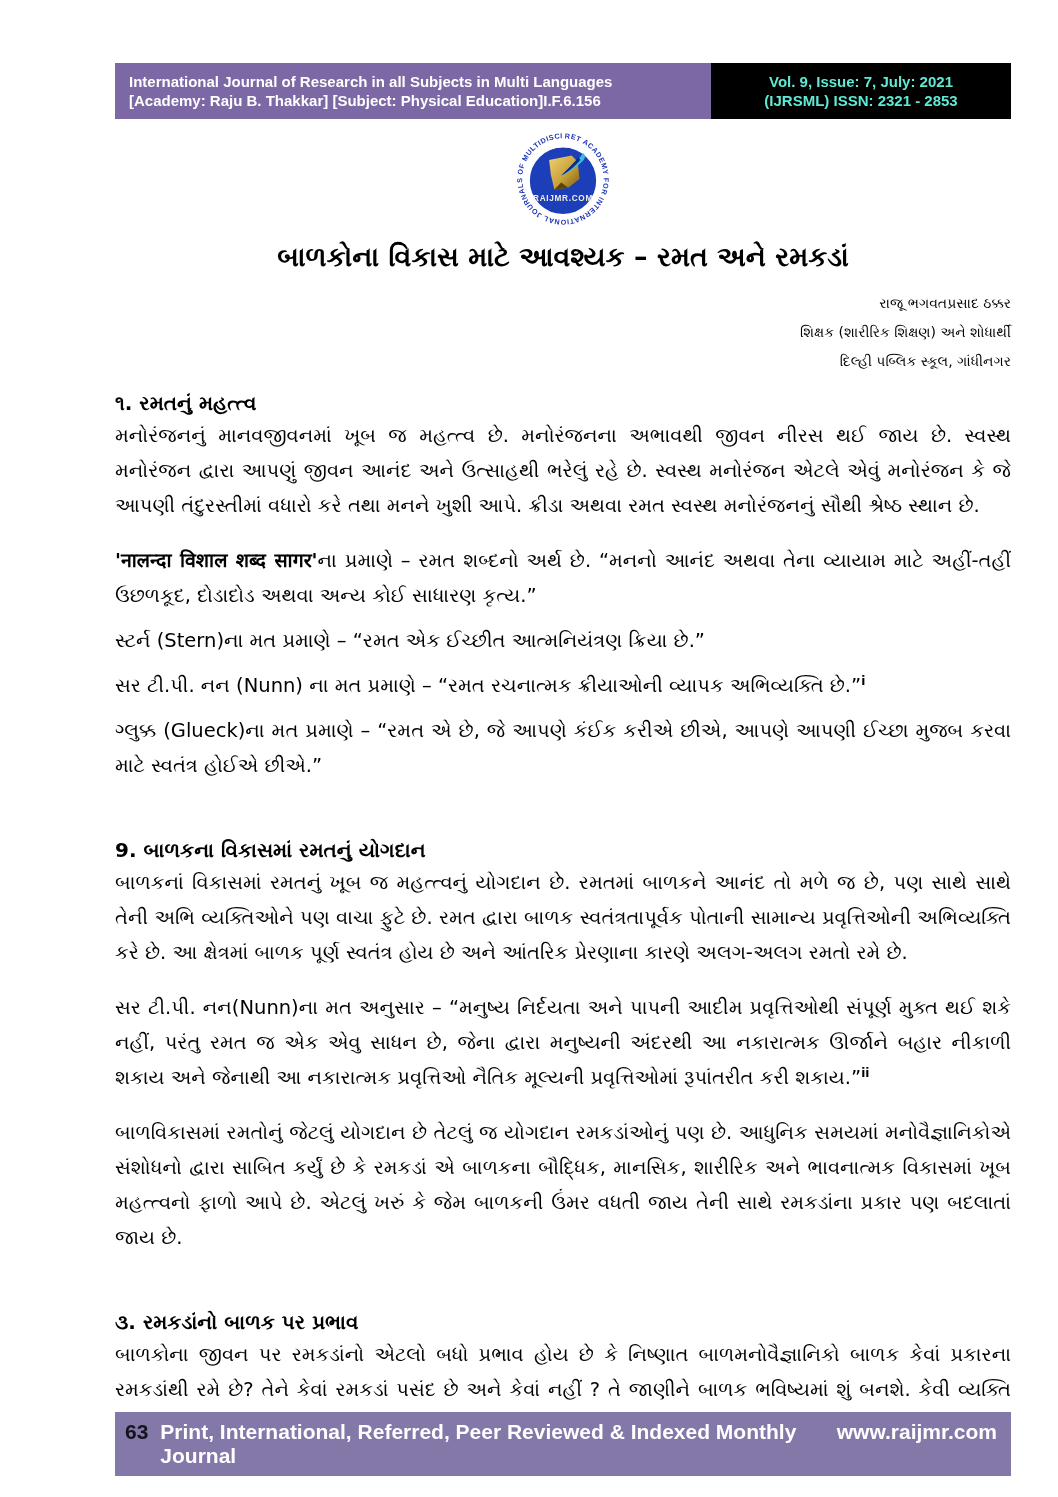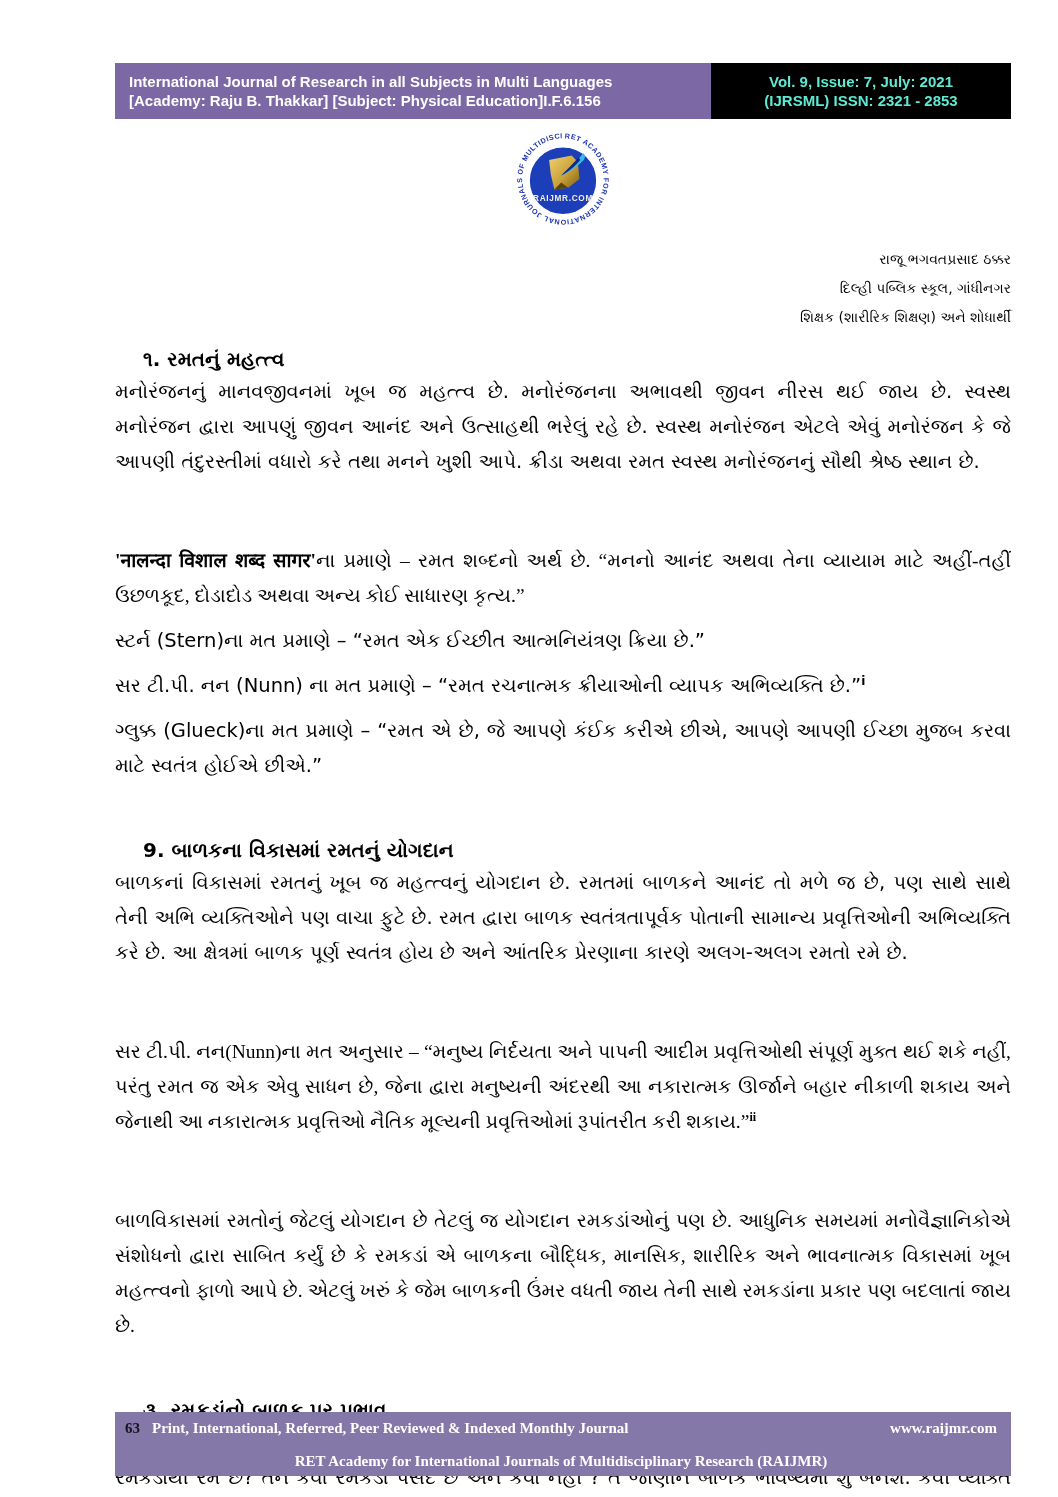--- a/index.html
+++ b/index.html
@@ -33,33 +33,33 @@
   .logo-site{font-family:"Liberation Sans",sans-serif;font-size:9.5px;font-weight:bold;fill:#f5efe2;letter-spacing:.8px;}
 
   
   .title{
     text-align:center;font-size:27px;font-weight:bold;margin-top:8px;line-height:36px;
   }
   .authors{text-align:right;font-size:14px;line-height:29px;margin-top:14px;}
 
   
   .body-text{font-size:19.5px;line-height:35px;text-align:justify;}
-  .sec-heading{font-weight:bold;font-size:20px;line-height:30px;margin-left:28px;}
+  .sec-heading{font-weight:bold;font-size:20px;line-height:30px;}
   .mt-sec{margin-top:12px;}
-  .gap-lg{margin-top:64px;font-family:Liberation Serif, serif;}
+  .gap-lg{margin-top:20px;}
   .gap-md{margin-top:10px;}
   .gap-xl{margin-top:52px;}
   .lead-bold{font-weight:bold;}
   sup.note{font-size:12px;font-weight:bold;line-height:0;vertical-align:super;}
 
   
   .footer-band{
     position:absolute;left:115px;bottom:21px;width:896px;height:64px;box-sizing:border-box;
     background:#8478a9;color:#fff;
-    font-family:Liberation Serif, serif;font-weight:bold;font-size:15px;
+    font-family:Liberation Sans, sans-serif;font-weight:bold;font-size:21px;
     padding:8px 14px 6px 10px;display:flex;flex-direction:column;justify-content:space-between;gap:11px;
   }
   .footer-row1{display:flex;align-items:baseline;}
   .footer-pageno{color:#14141e;margin-right:12px;}
   .footer-site{margin-left:auto;}
   .footer-row2{text-align:center;}
 </style>
 </head>
 <body>
 
@@ -92,24 +92,25 @@
         </text>
         <circle cx="60" cy="62" r="39" fill="#1c3eb8" stroke="#ffffff" stroke-width="1.5"></circle>
         <path d="M 44,38 L 70,33 L 77,40 L 79,60 L 66,70 L 50,72 L 46,55 Z" fill="url(#goldGrad)"></path>
         <path d="M 50,72 L 58,64 L 66,70 Z" fill="#5a430e"></path>
         <path d="M 83,30 C 78,38 68,48 58,56 C 68,52 78,44 84,38 C 86,35 86,32 83,30 Z" fill="#3fb6e8"></path>
         <path d="M 58,56 C 64,50 72,42 78,35 L 80,38 C 74,45 66,52 58,56 Z" fill="#0d2a86"></path>
         <text x="60" y="85" text-anchor="middle" class="logo-site">RAIJMR.COM</text>
       </svg>
     </div>
 
+    <div class="title">બાળકોના વિકાસ માટે આવશ્યક – રમત અને રમકડાં</div>
     <div class="authors">
       <div>રાજૂ ભગવતપ્રસાદ ઠક્કર</div>
+      <div>શિક્ષક (શારીરિક શિક્ષણ) અને શોધાર્થી</div>
       <div>દિલ્હી પબ્લિક સ્કૂલ, ગાંધીનગર</div>
-      <div>શિક્ષક (શારીરિક શિક્ષણ) અને શોધાર્થી</div>
     </div>
 
     <div class="sec-heading mt-sec">૧. રમતનું મહત્ત્વ</div>
     <div class="body-text">મનોરંજનનું માનવજીવનમાં ખૂબ જ મહત્ત્વ છે. મનોરંજનના અભાવથી જીવન નીરસ થઈ જાય છે. સ્વસ્થ મનોરંજન દ્વારા આપણું જીવન આનંદ અને ઉત્સાહથી ભરેલું રહે છે. સ્વસ્થ મનોરંજન એટલે એવું મનોરંજન કે જે આપણી તંદુરસ્તીમાં વધારો કરે તથા મનને ખુશી આપે. ક્રીડા અથવા રમત સ્વસ્થ મનોરંજનનું સૌથી શ્રેષ્ઠ સ્થાન છે.</div>
 
     <div class="body-text gap-lg">
       <span class="lead-bold">'नालन्दा विशाल शब्द सागर'</span><span>ના પ્રમાણે – રમત શબ્દનો અર્થ છે. “મનનો આનંદ અથવા તેના વ્યાયામ માટે અહીં-તહીં ઉછળકૂદ, દોડાદોડ અથવા અન્ય કોઈ સાધારણ કૃત્ય.”</span>
     </div>
 
     <div class="body-text gap-md">સ્ટર્ન (Stern)ના મત પ્રમાણે – “રમત એક ઈચ્છીત આત્મનિયંત્રણ ક્રિયા છે.”</div>

